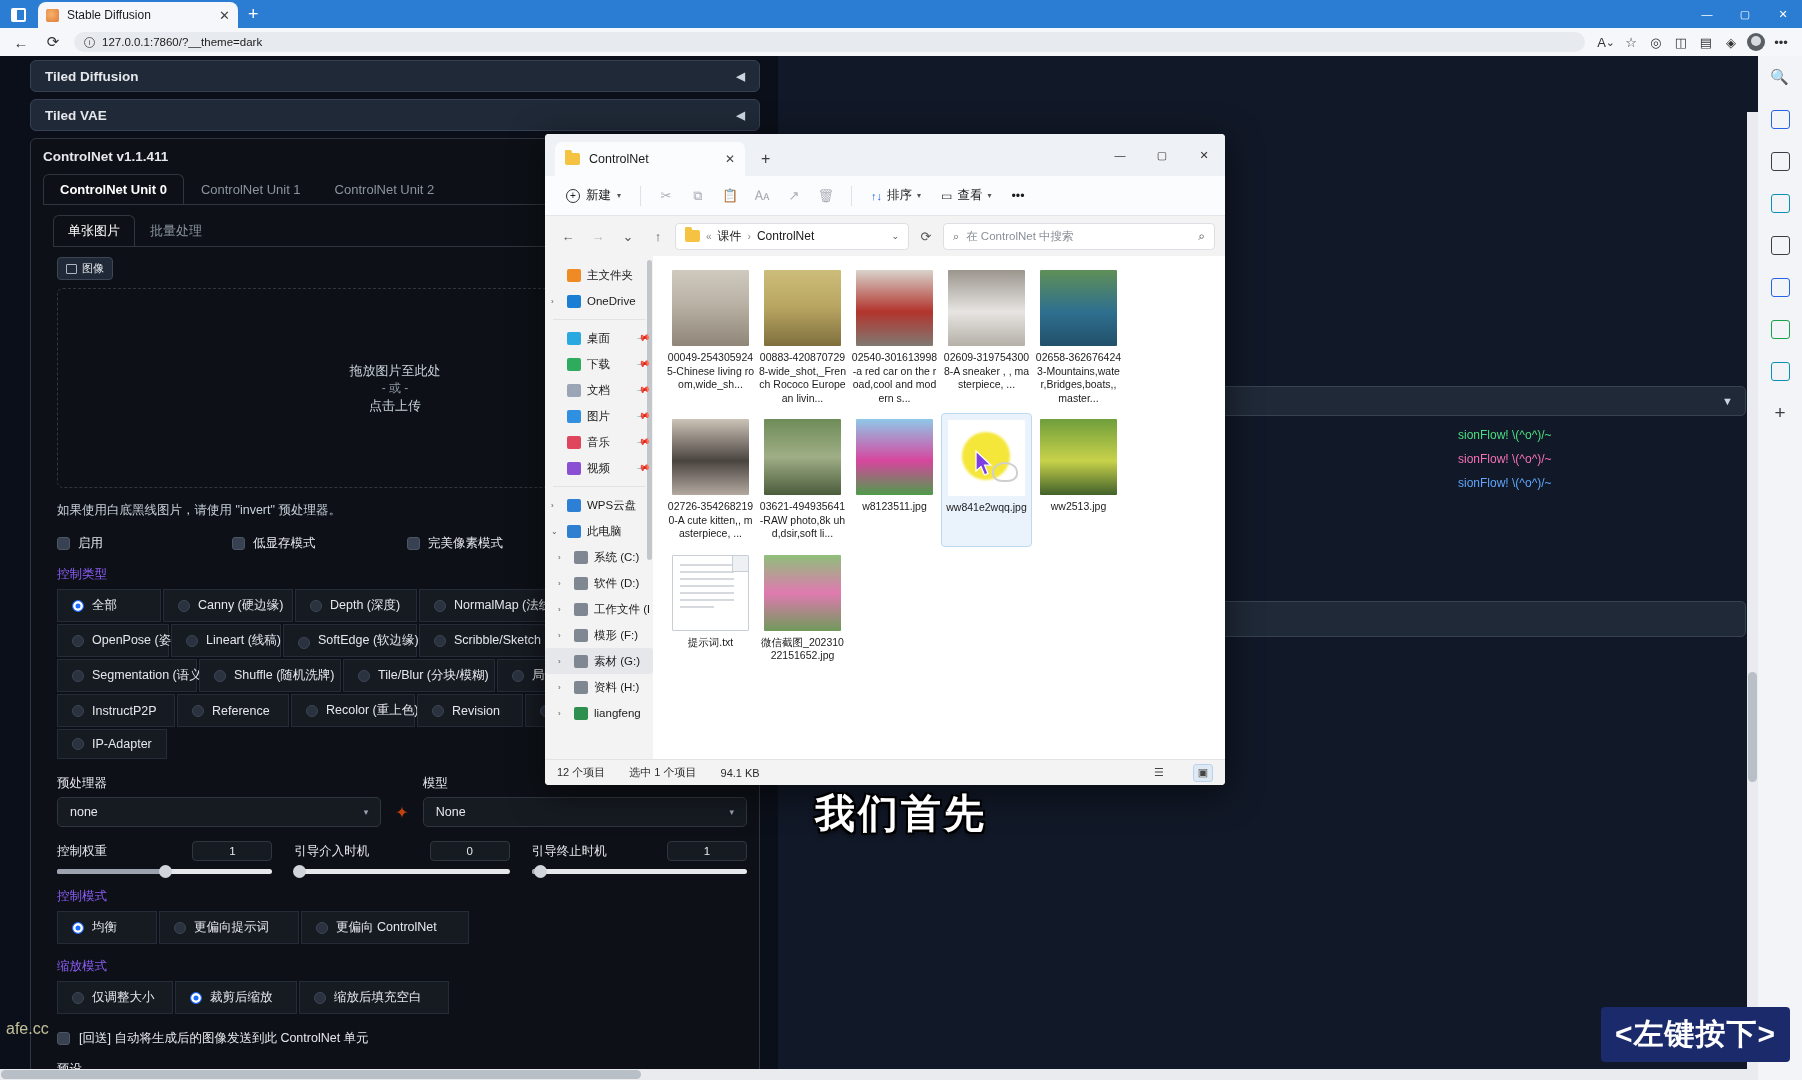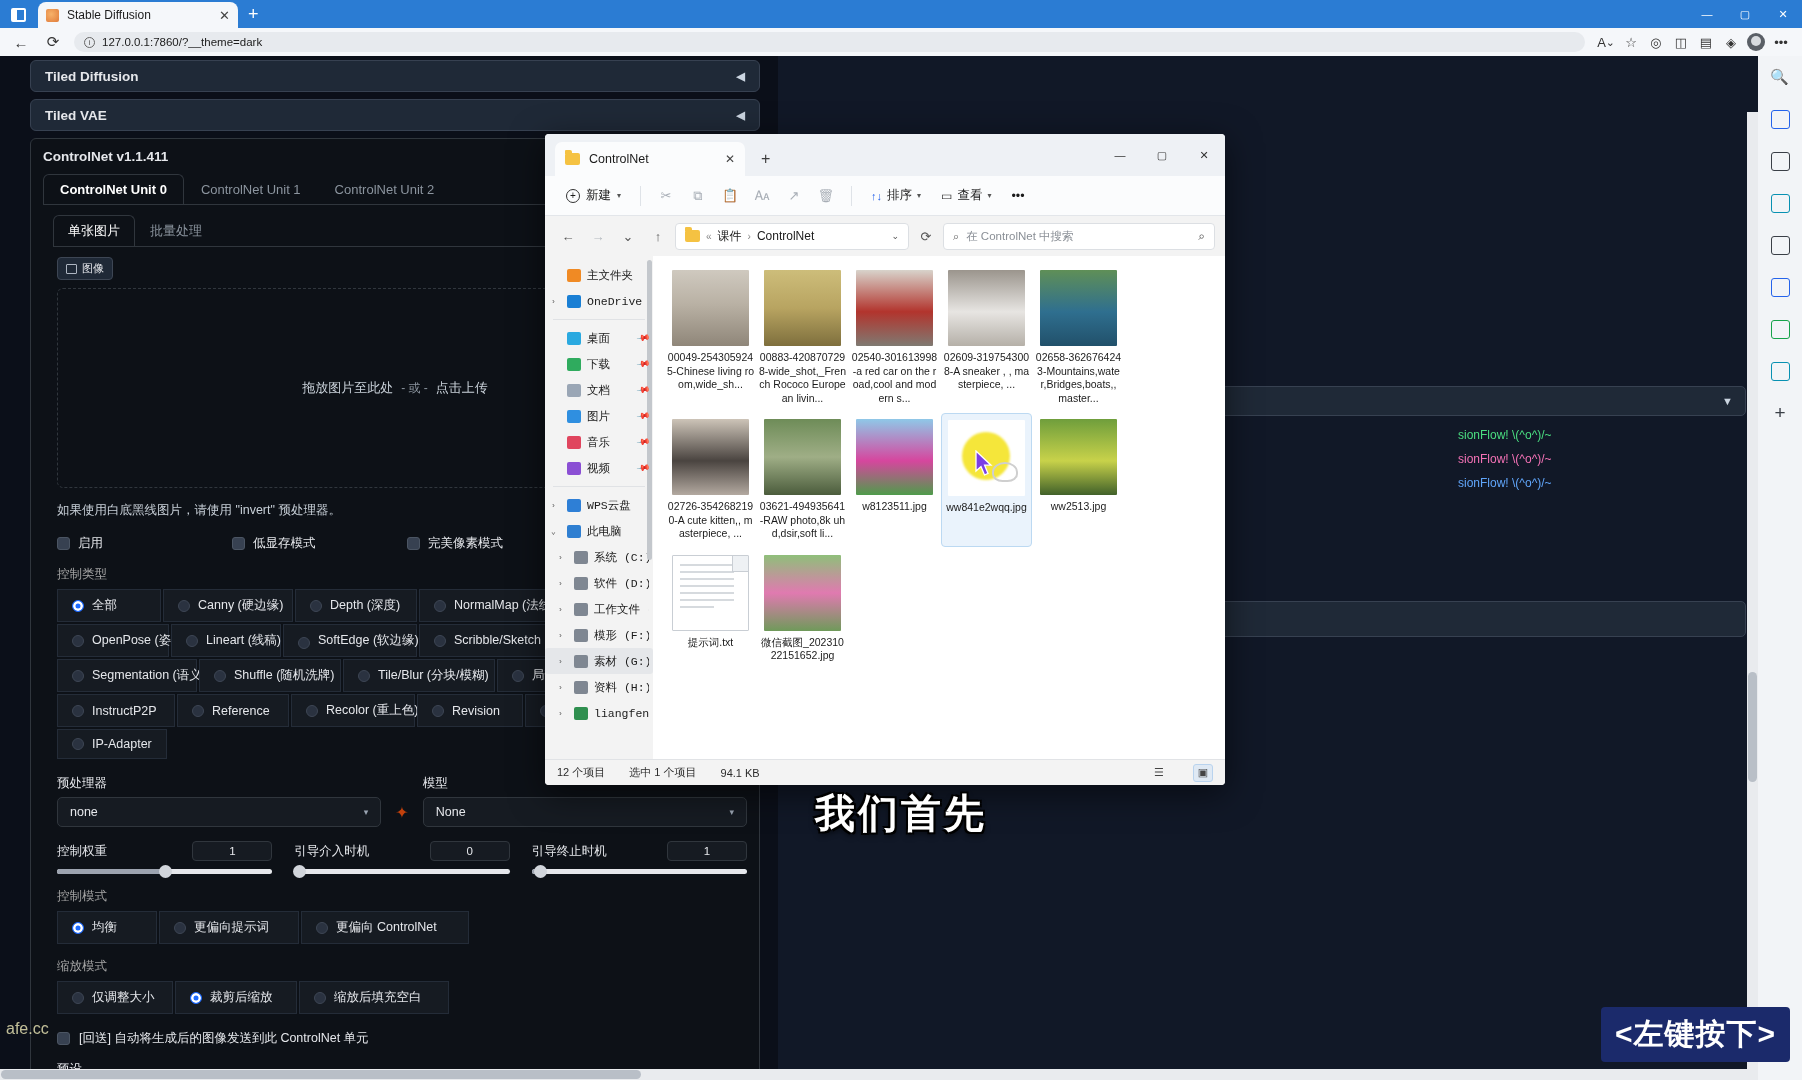--- a/index.html
+++ b/index.html
@@ -58,32 +58,32 @@
   .sub-tabs { display:flex; margin-top:10px; border-bottom:1px solid #30363d; margin-left:10px;}
   .sub-tab { padding:6px 14px; font-size:13px; color:#8b949e; border:1px solid transparent; border-bottom:none; border-radius:6px 6px 0 0; cursor:pointer;}
   .sub-tab.active { color:#fff; background:#0d1117; border-color:#30363d; }
 
   .img-chip { margin:10px 0 0 14px; display:inline-flex; align-items:center; gap:5px;
     background:#1f2937; border:1px solid #3d4654; border-radius:4px; padding:3px 8px;
     font-size:11px; color:#e5e7eb; }
   .img-chip .ic { width:11px;height:10px;border:1px solid #aeb6c2; border-radius:1px;}
 
   .dropzone { margin:8px 14px 0 14px; height:200px; border:1px dashed #30363d; border-radius:6px;
-    display:flex; flex-direction:row; align-items:center; justify-content:center; gap:8px;
+    display:flex; flex-direction:column; align-items:center; justify-content:center; gap:0;
     color:#c9d1d9; font-size:13px; }
   .dz-sep { color:#8b949e; font-size:12px; }
   .dz-link { color:#c9d1d9; font-size:13px; cursor:pointer; }
 
   .hint { margin:14px 0 0 14px; color:#c9d1d9; font-size:12.5px; }
 
   .cb-row { display:flex; margin:16px 0 0 14px; }
   .cb-row > div { display:flex; align-items:center; gap:8px; color:#e5e7eb; font-size:12.5px; }
   .cb { width:13px;height:13px;border-radius:3px;background:#374151;border:1px solid #4b5563; flex:none;}
 
-  .grp-label { margin:14px 0 6px 14px; color:#a3a3a3; font-size:12.5px; }
+  .grp-label { margin:14px 0 6px 14px; color:#8b5cf6; font-size:12.5px; }
   .radio-grid { margin-left:14px; display:flex; flex-wrap:wrap; gap:2px 2px; width:640px; }
   .rpill { display:flex; align-items:center; gap:8px; background:#161b22; border:1px solid #242c38;
     padding:7px 14px; font-size:12.5px; color:#e5e7eb; white-space:nowrap; cursor:pointer; }
   .rad { width:12px;height:12px;border-radius:50%;background:#2a3240;border:1px solid #3d4654; flex:none;}
   .rad.on { background:#1e6bff; border-color:#1e6bff; box-shadow: inset 0 0 0 2.5px #fff; }
 
   .two-col { display:flex; gap:14px; margin:16px 0 0 14px; align-items:flex-end; }
   .fld { flex:1; }
   .fld .lab { color:#e5e7eb; font-size:12.5px; margin-bottom:5px; }
   .select { background:#161b22; border:1px solid #30363d; border-radius:5px; height:30px;
@@ -161,21 +161,21 @@
   .crumbs { flex:1; height:27px; background:#fff; border:1px solid #dcdfe3; border-radius:4px;
     display:flex; align-items:center; gap:6px; padding:0 9px; font-size:12px; color:#1b1b1b; }
   .crumbs .sep { color:#888; font-size:10px; }
   .crumbs .caret { margin-left:auto; color:#555; font-size:9px; }
   .searchbox { width:272px; height:27px; background:#fff; border:1px solid #dcdfe3; border-radius:4px;
     display:flex; align-items:center; gap:7px; padding:0 9px; font-size:11.5px; color:#8a8f96;}
   .searchbox .mag { font-size:11px; color:#666; }
   .searchbox .mag2 { margin-left:auto; font-size:12px; color:#555; }
 
   .ex-body { flex:1; display:flex; overflow:hidden; background:#fff; }
-  .ex-nav { width:108px; background:#f3f3f3; padding:6px 0 0 0; overflow:hidden; font-size:11.5px; position:relative;font-family:Liberation Mono, monospace;}
+  .ex-nav { width:108px; background:#f3f3f3; padding:6px 0 0 0; overflow:hidden; font-size:11.5px; position:relative;}
   .nv { display:flex; align-items:center; gap:6px; height:26px; padding:0 4px 0 6px; color:#1b1b1b; cursor:pointer;}
   .nv .chev { width:10px; font-size:8px; color:#555; flex:none; }
   .nv .ic { width:14px; height:13px; border-radius:2px; flex:none; }
   .nv .nm { flex:1; white-space:nowrap; overflow:hidden; }
   .nv .pin { font-size:9px; color:#8a8f96; transform:rotate(35deg); }
   .nv.sel { background:#e5e7ea; border-radius:3px; }
   .nv-div { height:1px; background:#e0e2e5; margin:5px 8px; }
   .nav-scroll { position:absolute; right:1px; top:4px; width:5px; height:300px; background:#c3c7cc; border-radius:3px;}
 
   .ex-content { flex:1; background:#fff; padding:8px 10px 0 12px; overflow:hidden; }

